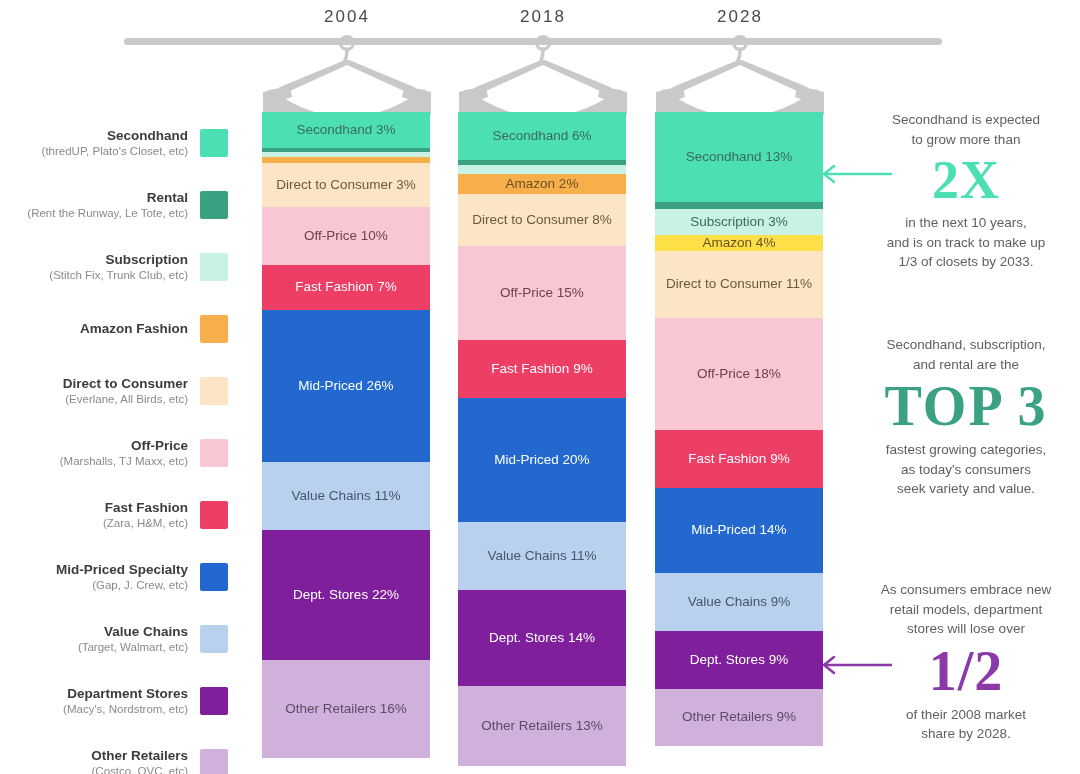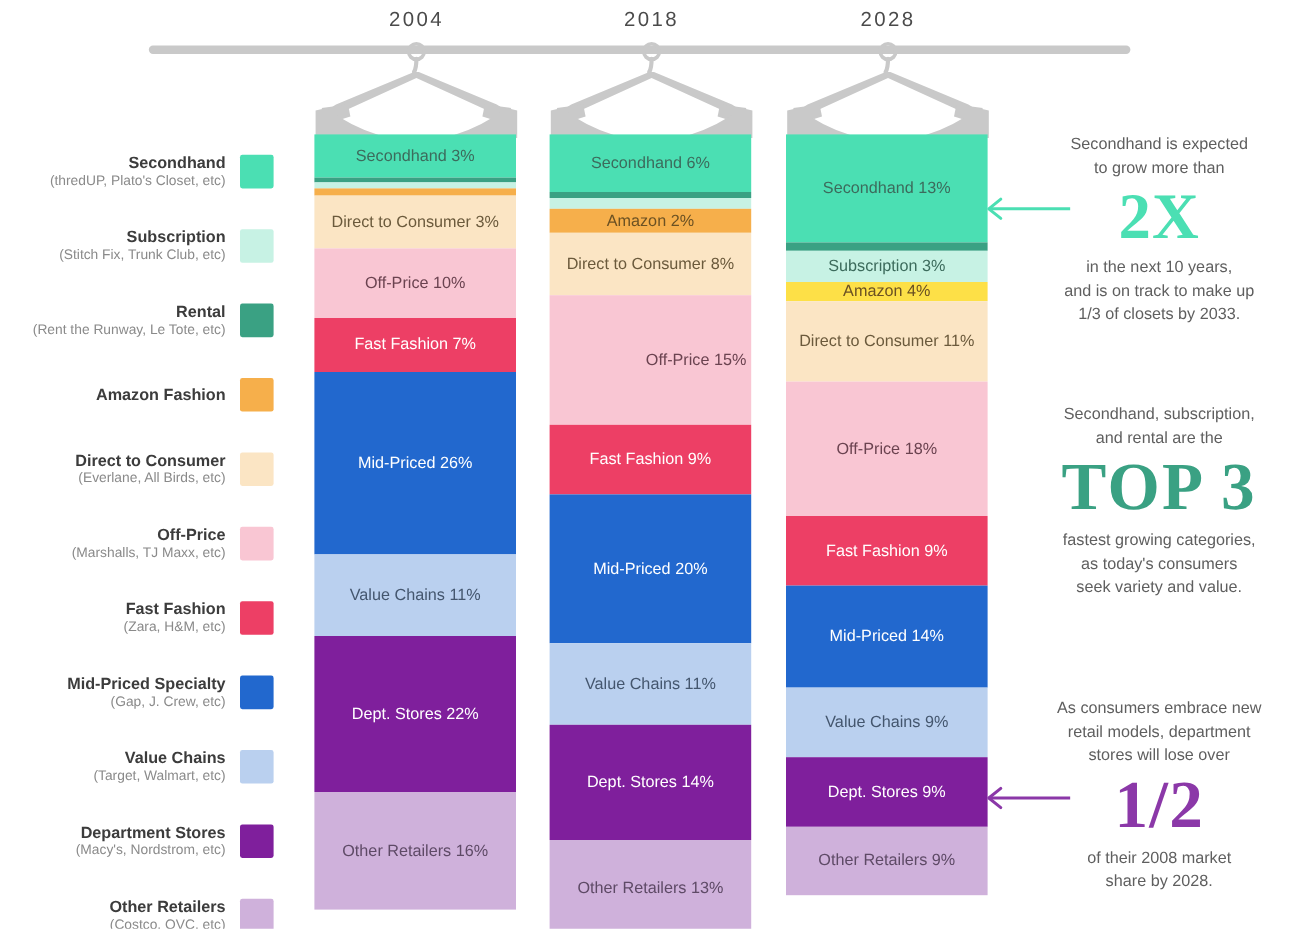--- a/index.html
+++ b/index.html
@@ -133,31 +133,31 @@
   <div class="legend" id="legend">
       <div class="legend-item">
         <div class="legend-text">
           <div class="legend-name">Secondhand</div>
           <div class="legend-sub">(thredUP, Plato's Closet, etc)</div>
         </div>
         <div class="legend-swatch" style="background: rgb(75, 223, 179);"></div>
       </div>
       <div class="legend-item">
         <div class="legend-text">
+          <div class="legend-name">Rental</div>
+          <div class="legend-sub">(Rent the Runway, Le Tote, etc)</div>
+        </div>
+        <div class="legend-swatch" style="background: rgb(58, 161, 131);"></div>
+      </div>
+      <div class="legend-item">
+        <div class="legend-text">
           <div class="legend-name">Subscription</div>
           <div class="legend-sub">(Stitch Fix, Trunk Club, etc)</div>
         </div>
         <div class="legend-swatch" style="background: rgb(199, 242, 228);"></div>
-      </div>
-      <div class="legend-item">
-        <div class="legend-text">
-          <div class="legend-name">Rental</div>
-          <div class="legend-sub">(Rent the Runway, Le Tote, etc)</div>
-        </div>
-        <div class="legend-swatch" style="background: rgb(58, 161, 131);"></div>
       </div>
       <div class="legend-item">
         <div class="legend-text">
           <div class="legend-name">Amazon Fashion</div>
         </div>
         <div class="legend-swatch" style="background: rgb(246, 175, 75);"></div>
       </div>
       <div class="legend-item">
         <div class="legend-text">
           <div class="legend-name">Direct to Consumer</div>
@@ -243,21 +243,21 @@
         <span>Secondhand 6%</span>
       </div>
       <div class="seg" style="height: 5px; background: rgb(58, 161, 131); color: transparent;"></div>
       <div class="seg" style="height: 9px; background: rgb(199, 242, 228); color: transparent;"></div>
       <div class="seg" style="height: 20px; background: rgb(246, 175, 75); color: rgb(107, 81, 35);">
         <span>Amazon 2%</span>
       </div>
       <div class="seg" style="height: 52px; background: rgb(251, 229, 196); color: rgb(107, 90, 60);">
         <span>Direct to Consumer 8%</span>
       </div>
-      <div class="seg" style="height: 108px; background: rgb(249, 198, 211); color: rgb(107, 67, 80); justify-content: flex-end;">
+      <div class="seg" style="height: 94px; background: rgb(249, 198, 211); color: rgb(107, 67, 80);">
         <span>Off-Price 15%</span>
       </div>
       <div class="seg" style="height: 58px; background: rgb(237, 63, 101); color: rgb(255, 255, 255);">
         <span>Fast Fashion 9%</span>
       </div>
       <div class="seg" style="height: 124px; background: rgb(34, 104, 206); color: rgb(255, 255, 255);">
         <span>Mid-Priced 20%</span>
       </div>
       <div class="seg" style="height: 68px; background: rgb(186, 208, 239); color: rgb(68, 86, 110);">
         <span>Value Chains 11%</span>

